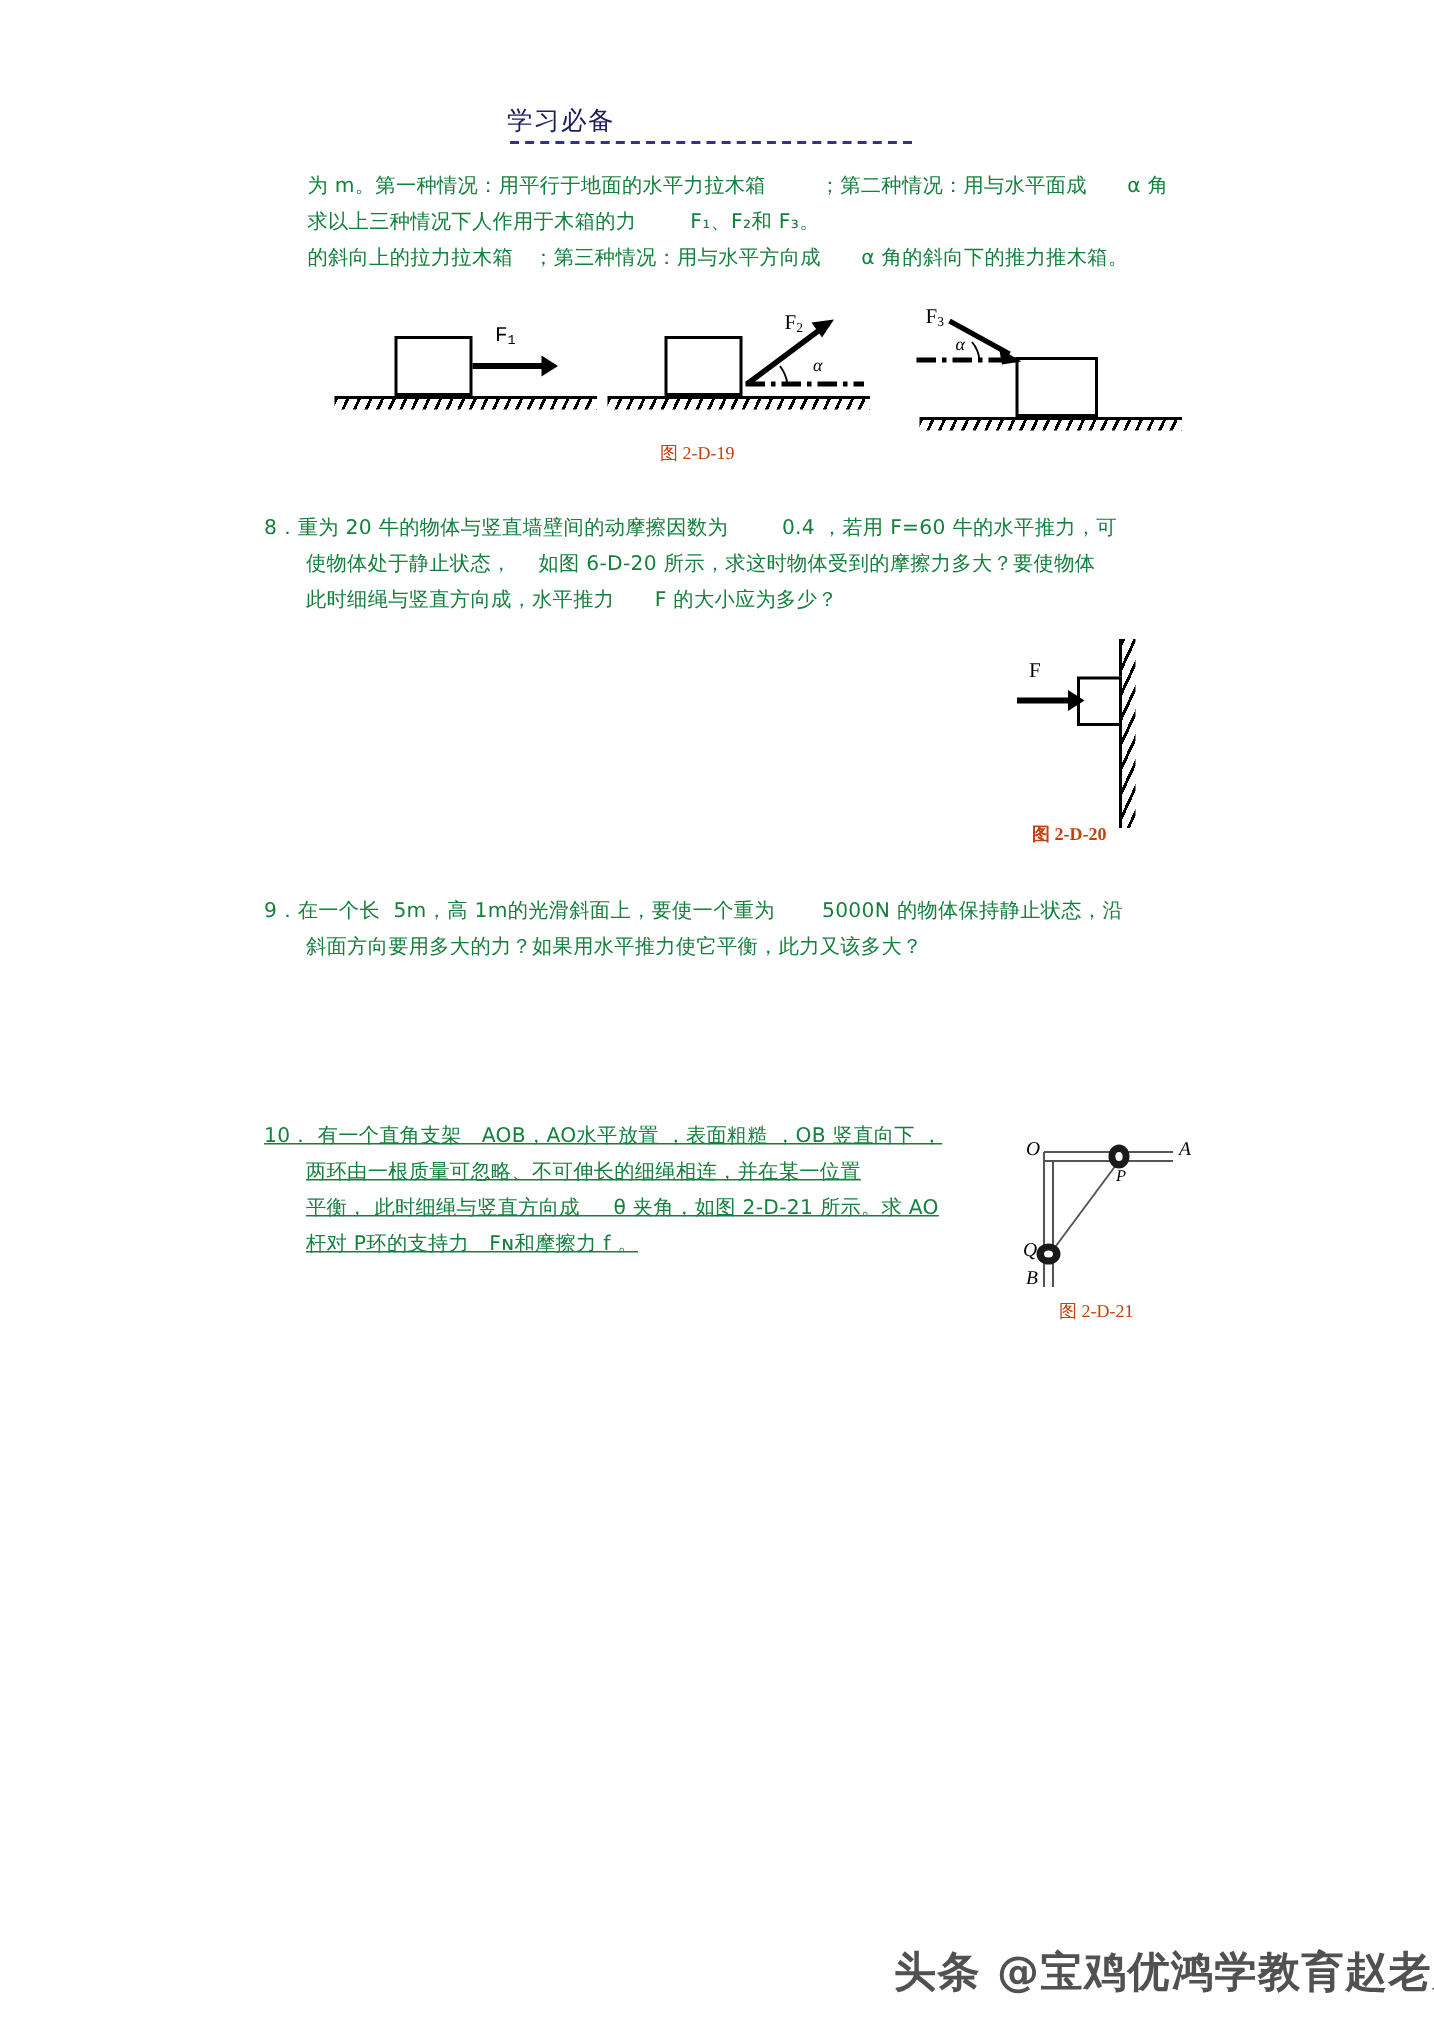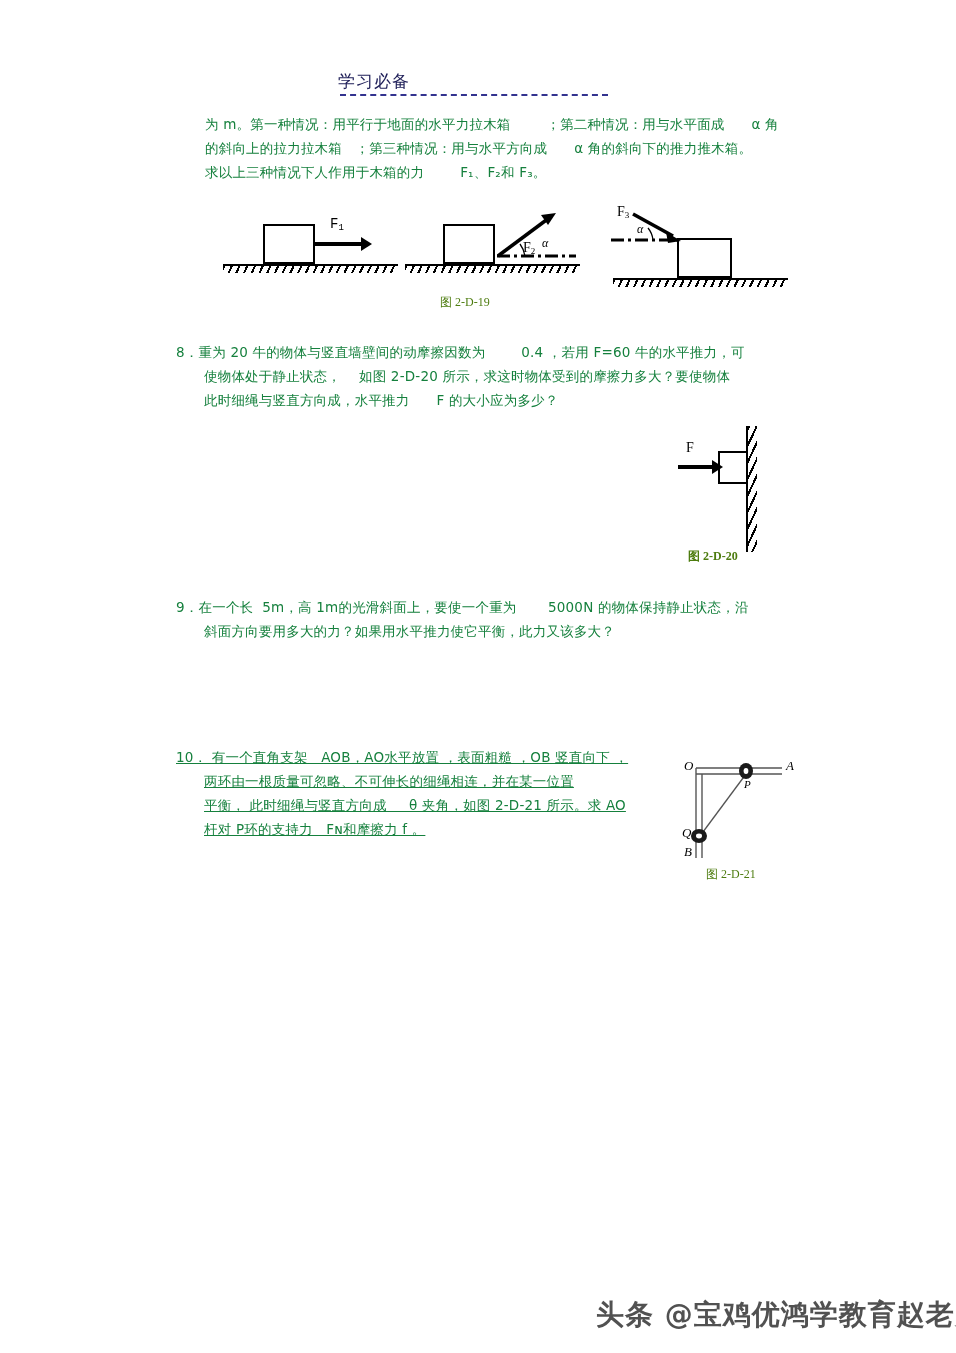--- a/index.html
+++ b/index.html
@@ -58,21 +58,21 @@
   sub {
     font-size: 9px;
     vertical-align: -2px;
   }
 
   
   .fig { position: absolute; }
   .cap {
     position: absolute;
     font-size: 12px;
-    color: #4d7c0f;
+    color: #c2410c;
     white-space: nowrap;
     font-family: "Liberation Serif", serif;
   }
 
   .box {
     position: absolute;
     border: 2.5px solid #000;
     background: #fff;
     box-sizing: border-box;
   }
@@ -145,22 +145,22 @@
 
 <div class="page">
 
   <div class="header">
     <div class="header-title">学习必备</div>
     <div class="header-rule"></div>
   </div>
 
   <div class="block" style="left:205px; top:112px; width:600px;">
     <div class="line">为 m。第一种情况：用平行于地面的水平力拉木箱        ；第二种情况：用与水平面成      α 角</div>
+    <div class="line">求以上三种情况下人作用于木箱的力        F₁、F₂和 F₃。</div>
     <div class="line">的斜向上的拉力拉木箱   ；第三种情况：用与水平方向成      α 角的斜向下的推力推木箱。</div>
-    <div class="line">求以上三种情况下人作用于木箱的力        F₁、F₂和 F₃。</div>
   </div>
 
   <div class="fig" style="left:215px; top:200px; width:560px; height:90px;">
 
     <div>
       <div class="box" style="left:48px; top:24px; width:52px; height:40px;"></div>
       <div class="ground" style="left:8px; top:64px; width:175px;"></div>
       <div class="arrow-h" style="left:100px; top:42px; width:48px;"></div>
       <div class="lbl" style="left:115px; top:16px;font-family:Liberation Mono, monospace;"><span>F</span><sub>1</sub></div>
     </div>
@@ -170,21 +170,21 @@
       <div class="ground" style="left:190px; top:64px; width:175px;"></div>
       <svg class="svgfig" style="left:186px; top:0px;" width="190" height="80" viewBox="0 0 190 80">
 
         <line x1="96" y1="56" x2="175" y2="56" stroke="#000" stroke-width="3.2" stroke-dasharray="13 4 3 4"></line>
 
         <line x1="97" y1="56" x2="148" y2="18" stroke="#000" stroke-width="3.6"></line>
         <polygon points="155,13 140,15 147,25" fill="#000"></polygon>
 
         <path d="M 124 56 A 27 27 0 0 0 119 44" stroke="#000" stroke-width="1.3" fill="none"></path>
       </svg>
-      <div class="lbl" style="left:308px; top:8px;margin-top:32px;"><span>F</span><sub>2</sub></div>
+      <div class="lbl" style="left:308px; top:8px;"><span>F</span><sub>2</sub></div>
       <div class="lbl it" style="left:327px; top:36px; font-size:12px;">α</div>
     </div>
 
     <div>
       <div class="box" style="left:462px; top:38px; width:55px; height:40px;"></div>
       <div class="ground" style="left:398px; top:78px; width:175px;"></div>
       <svg class="svgfig" style="left:382px; top:0px;" width="190" height="90" viewBox="0 0 190 90">
 
         <line x1="14" y1="40" x2="82" y2="40" stroke="#000" stroke-width="3.2" stroke-dasharray="13 4 3 4"></line>
 
@@ -195,21 +195,21 @@
       </svg>
       <div class="lbl" style="left:402px; top:4px;"><span>F</span><sub>3</sub></div>
       <div class="lbl it" style="left:422px; top:22px; font-size:12px;">α</div>
     </div>
 
   </div>
   <div class="cap" style="left:440px; top:294px;">图 2-D-19</div>
 
   <div class="block" style="left:176px; top:340px; width:620px;">
     <div class="line">8．重为 20 牛的物体与竖直墙壁间的动摩擦因数为        0.4 ，若用 F=60 牛的水平推力，可</div>
-    <div class="line" style="padding-left:28px;">使物体处于静止状态，    如图 2-D-20 所示，求这时物体受到的摩擦力多大？要使物体</div>
+    <div class="line" style="padding-left:28px;">使物体处于静止状态，    如图 6-D-20 所示，求这时物体受到的摩擦力多大？要使物体</div>
     <div class="line" style="padding-left:28px;">此时细绳与竖直方向成，水平推力      F 的大小应为多少？</div>
   </div>
 
   <div class="fig" style="left:620px; top:424px; width:180px; height:150px;">
 
     <div class="wall" style="left:126px; top:2px; height:126px;"></div>
 
     <div class="box" style="left:98px; top:27px; width:30px; height:33px;"></div>
 
     <div class="arrow-h" style="left:58px; top:41px; width:36px;"></div>

